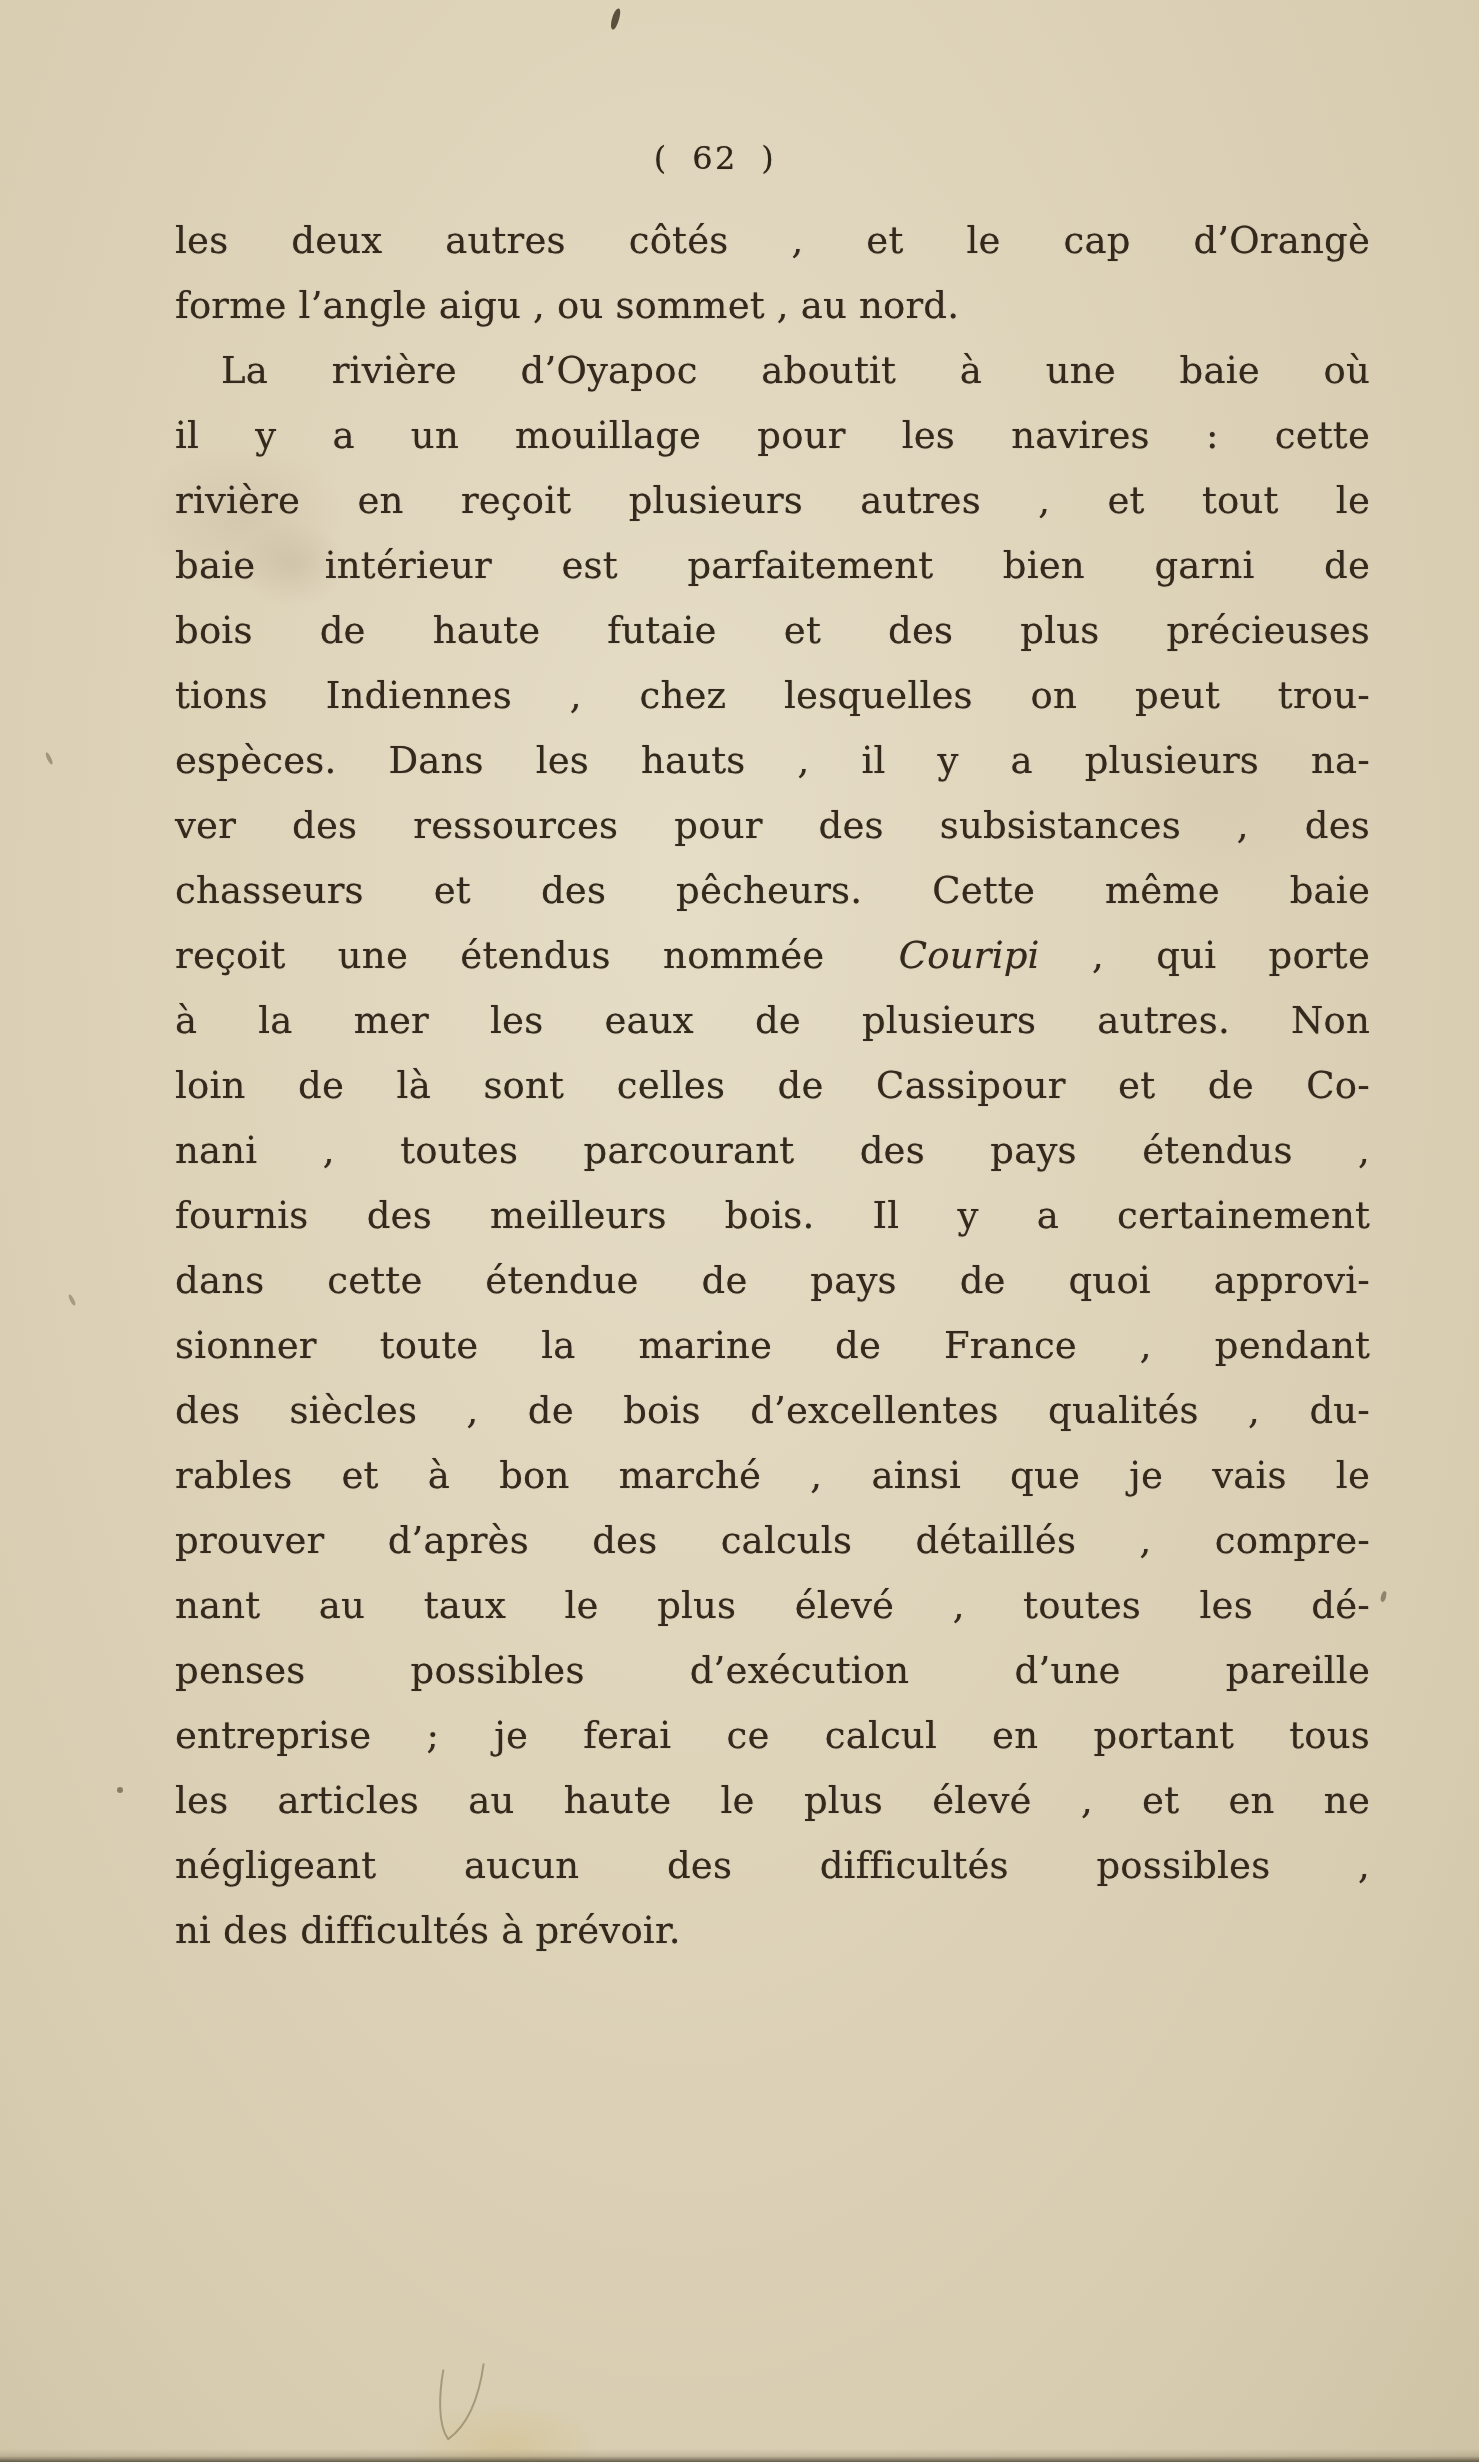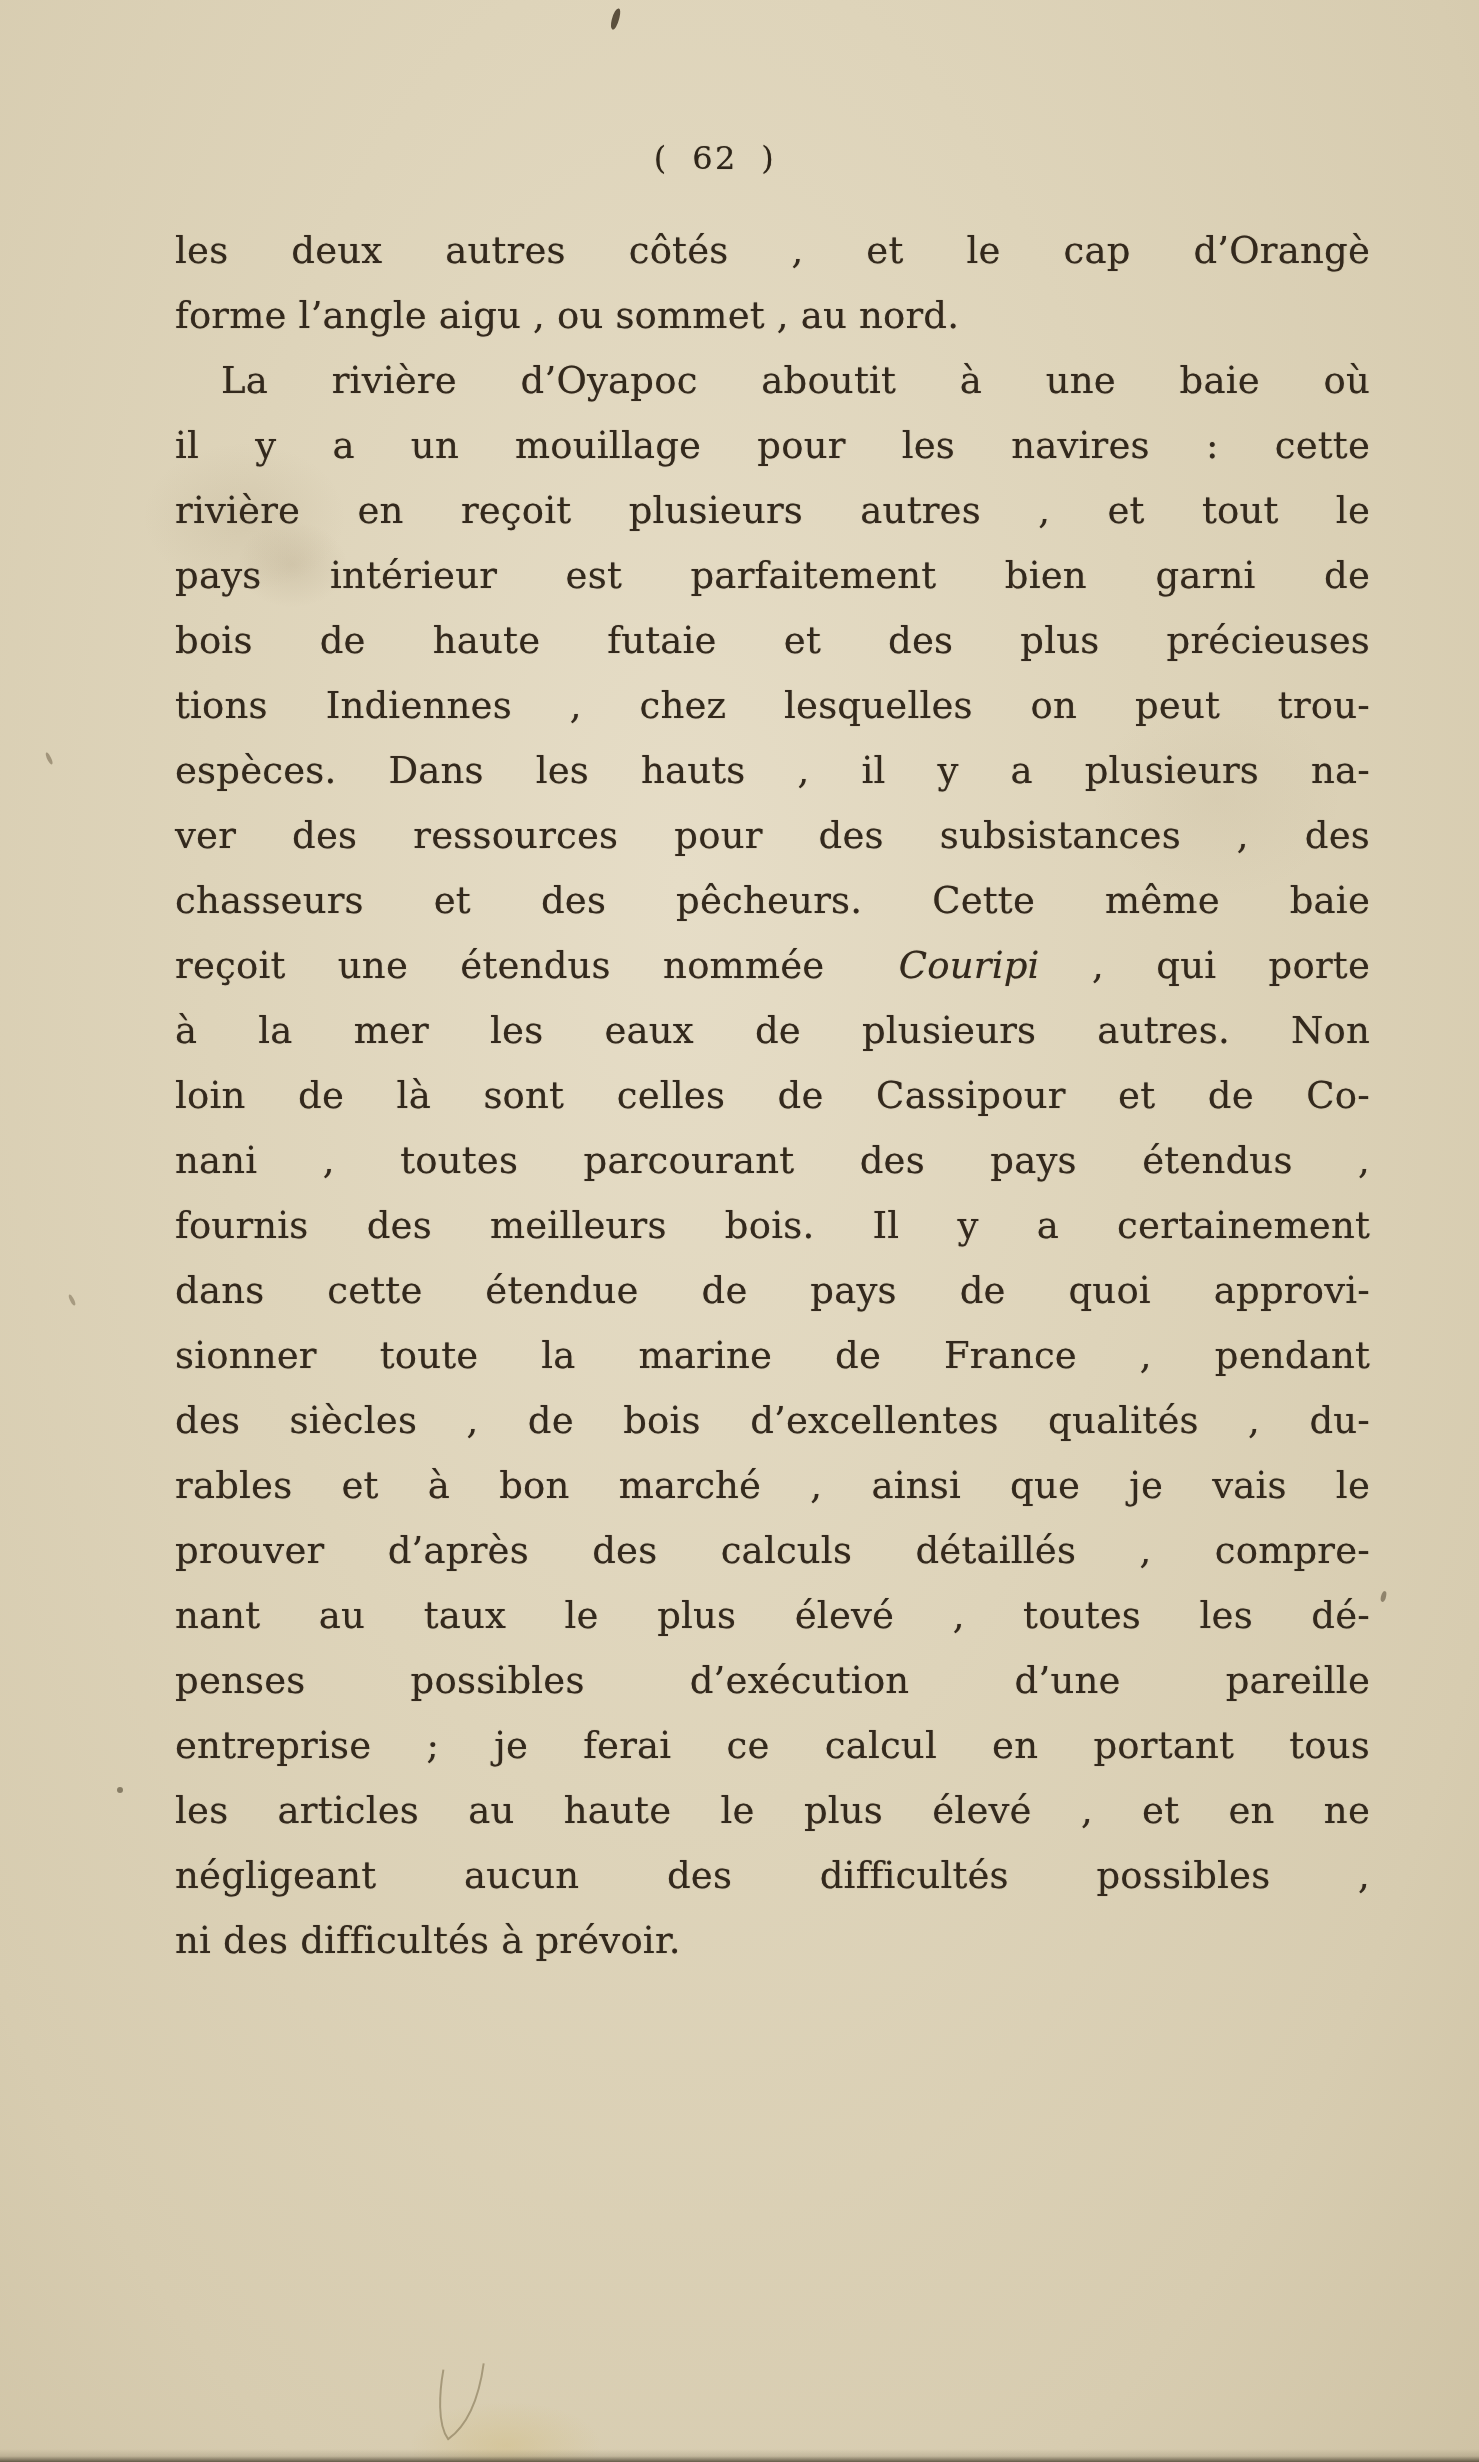--- a/index.html
+++ b/index.html
@@ -26,21 +26,21 @@
   .folio {
     position: absolute; top: 139px; left: 0; width: 1430px;
     text-align: center;
     font-size: 32px;
     letter-spacing: 2.4px;
     word-spacing: 11px;
     color: #2f261a;
     text-shadow: 0 0 0.8px rgba(47,38,26,0.55);
   }
   .text-block {
-    position: absolute; top: 218px; left: 175px; width: 1195px;
+    position: absolute; top: 208px; left: 175px; width: 1195px;
     font-size: 37px; line-height: 65px;
     letter-spacing: 0.2px;
   }
   .line {
     text-align: justify;
     text-align-last: justify;
     text-shadow: 0 0 0.9px rgba(52,40,26,0.55);
   }
   .line.nojust { text-align: left; text-align-last: left; }
   .line.indent { text-indent: 46px; }
@@ -80,21 +80,21 @@
   <div class="stain d"></div>
 
   <div class="folio">( 62 )</div>
 
   <div class="text-block">
       <div class="line"><span>les deux autres côtés , et le cap d’Orangè</span></div>
       <div class="line nojust"><span>forme l’angle aigu , ou sommet , au nord.</span></div>
       <div class="line indent"><span>La rivière d’Oyapoc aboutit à une baie où</span></div>
       <div class="line"><span>il y a un mouillage pour les navires : cette</span></div>
       <div class="line"><span>rivière en reçoit plusieurs autres , et tout le</span></div>
-      <div class="line"><span>pays intérieur est parfaitement bien garni de</span></div>
+      <div class="line"><span>baie intérieur est parfaitement bien garni de</span></div>
       <div class="line"><span>bois de haute futaie et des plus précieuses</span></div>
       <div class="line"><span>tions Indiennes , chez lesquelles on peut trou-</span></div>
       <div class="line"><span>espèces. Dans les hauts , il y a plusieurs na-</span></div>
       <div class="line"><span>ver des ressources pour des subsistances , des</span></div>
       <div class="line"><span>chasseurs et des pêcheurs. Cette même baie</span></div>
       <div class="line"><span>reçoit une étendus nommée </span><em>Couripi</em><span> , qui porte</span></div>
       <div class="line"><span>à la mer les eaux de plusieurs autres. Non</span></div>
       <div class="line"><span>loin de là sont celles de Cassipour et de Co-</span></div>
       <div class="line"><span>nani , toutes parcourant des pays étendus ,</span></div>
       <div class="line"><span>fournis des meilleurs bois. Il y a certainement</span></div>

